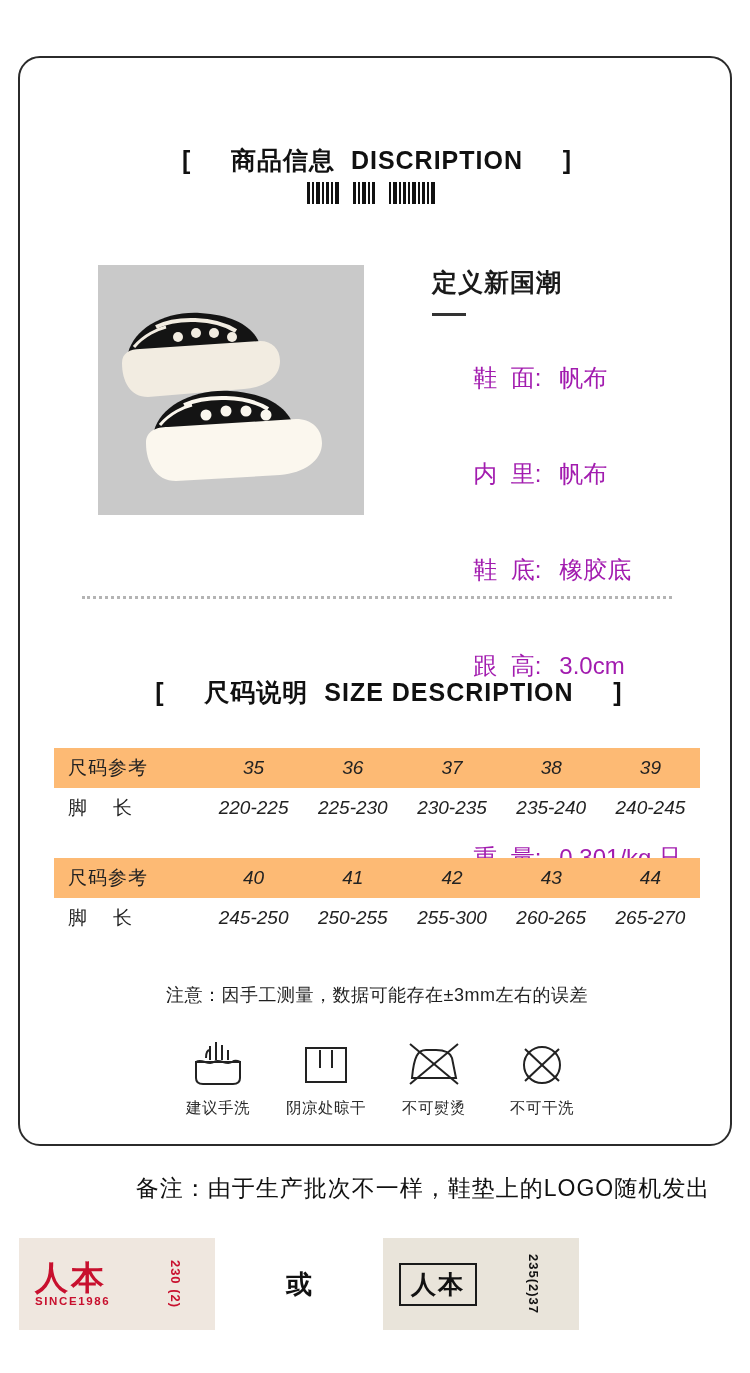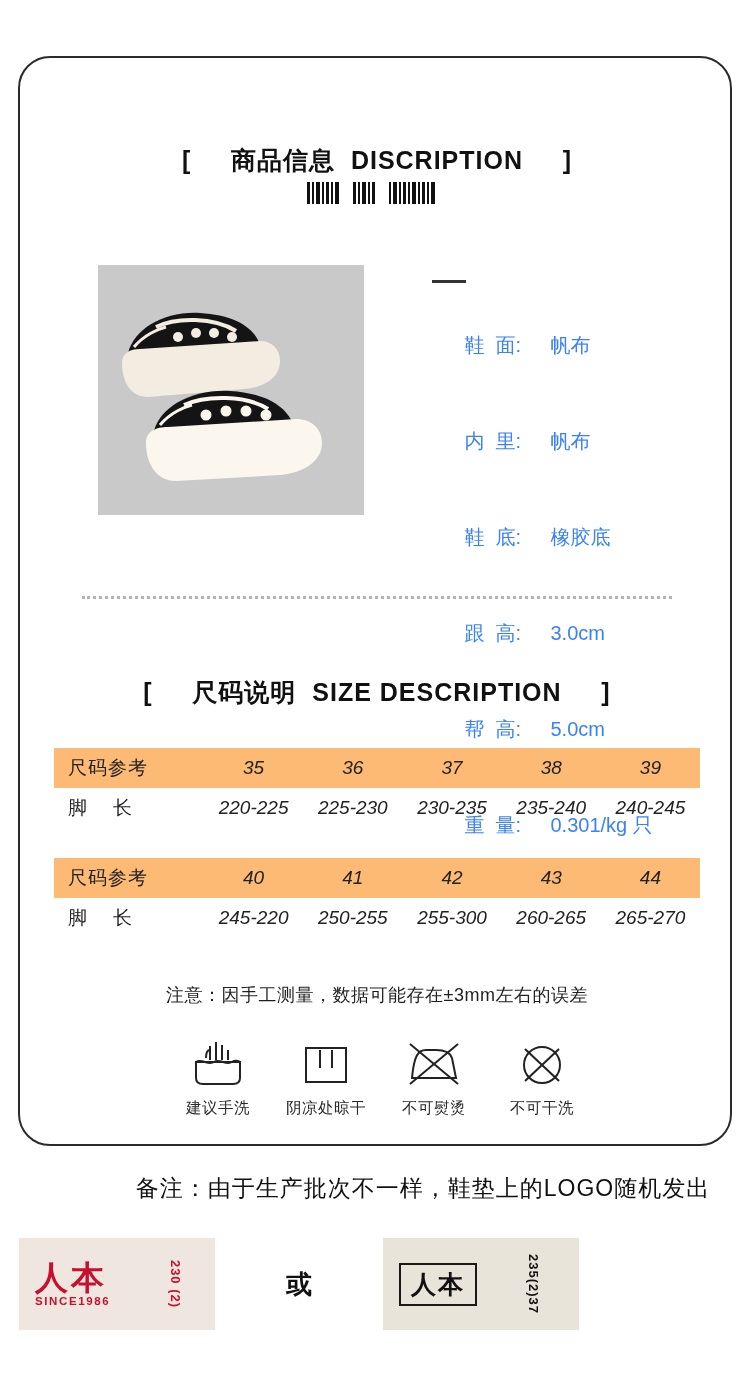--- a/index.html
+++ b/index.html
@@ -20,21 +20,21 @@
     height: 1373px;
     position: relative;
   }
   .card {
     position: absolute;
     left: 18px;
     top: 56px;
     width: 714px;
     height: 1090px;
     border: 2px solid #2b2b2b;
-    border-radius: 32px;
+    border-radius: 22px;
     box-sizing: border-box;
   }
 
   
   .sec-title {
     text-align: center;
     font-size: 25px;
     font-weight: bold;
     letter-spacing: 1px;
     color: #111;
@@ -75,42 +75,43 @@
     letter-spacing: 1px;
     margin: 0 0 6px 12px;
   }
   .info-rule {
     width: 34px;
     height: 3px;
     background: #333;
     margin: 14px 0 14px 12px;
   }
   .spec-row {
-    font-size: 20px;
+    font-size: 24px;
     line-height: 32px;
-    color: #3b82f6;
+    color: #a21caf;
     white-space: pre;
   }
   .spec-k { display: inline-block; width: 86px; }
   .spec-v { display: inline-block; }
 
   
   .dots {
     position: absolute;
     left: 62px;
     top: 538px;
     width: 590px;
     border-top: 3px dotted #b4b4b4;
   }
 
   
   .title-2 {
     position: absolute;
     left: 0; top: 618px;
     width: 714px;
+    padding-left: 12px;
   }
 
   .table {
     position: absolute;
     left: 34px;
     width: 646px;
   }
   .table-1 { top: 690px; }
   .table-2 { top: 800px; }
   .trow {
@@ -300,20 +301,21 @@
           <circle cx="72" cy="34" r="5.5" fill="#fbf7ee"></circle>
           <circle cx="92" cy="30" r="5.5" fill="#fbf7ee"></circle>
           <circle cx="112" cy="30" r="5.5" fill="#fbf7ee"></circle>
           <circle cx="132" cy="34" r="5.5" fill="#fbf7ee"></circle>
           <path d="M26 44 C36 32 50 26 58 24" stroke="#fbf7ee" stroke-width="3" fill="none"></path>
         </g>
       </svg>
     </div>
 
     <div class="info">
+      <div class="info-head">定义新国潮</div>
       <div class="info-rule"></div>
 
       <div class="spec-row">
         <span class="spec-k">鞋  面:</span><span class="spec-v">帆布</span>
       </div>
       <div class="spec-row">
         <span class="spec-k">内  里:</span><span class="spec-v">帆布</span>
       </div>
       <div class="spec-row">
         <span class="spec-k">鞋  底:</span><span class="spec-v">橡胶底</span>
@@ -356,21 +358,21 @@
       <div class="trow head">
         <div class="tcell label">尺码参考</div>
         <div class="tcell">40</div>
         <div class="tcell">41</div>
         <div class="tcell">42</div>
         <div class="tcell">43</div>
         <div class="tcell">44</div>
       </div>
       <div class="trow">
         <div class="tcell label">脚    长</div>
-        <div class="tcell">245-220</div>
+        <div class="tcell">245-250</div>
         <div class="tcell">250-255</div>
         <div class="tcell">255-300</div>
         <div class="tcell">260-265</div>
         <div class="tcell">265-270</div>
       </div>
     </div>
 
     <div class="notice">注意：因手工测量，数据可能存在±3mm左右的误差</div>
 
     <div class="care">

